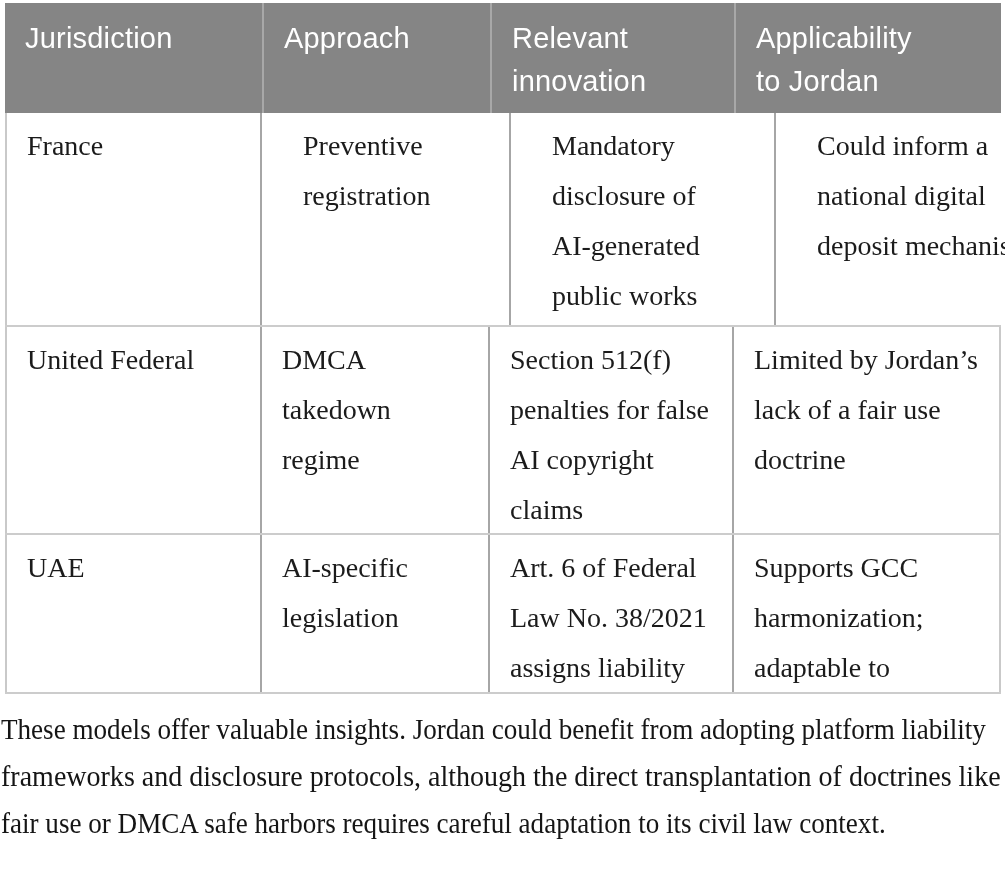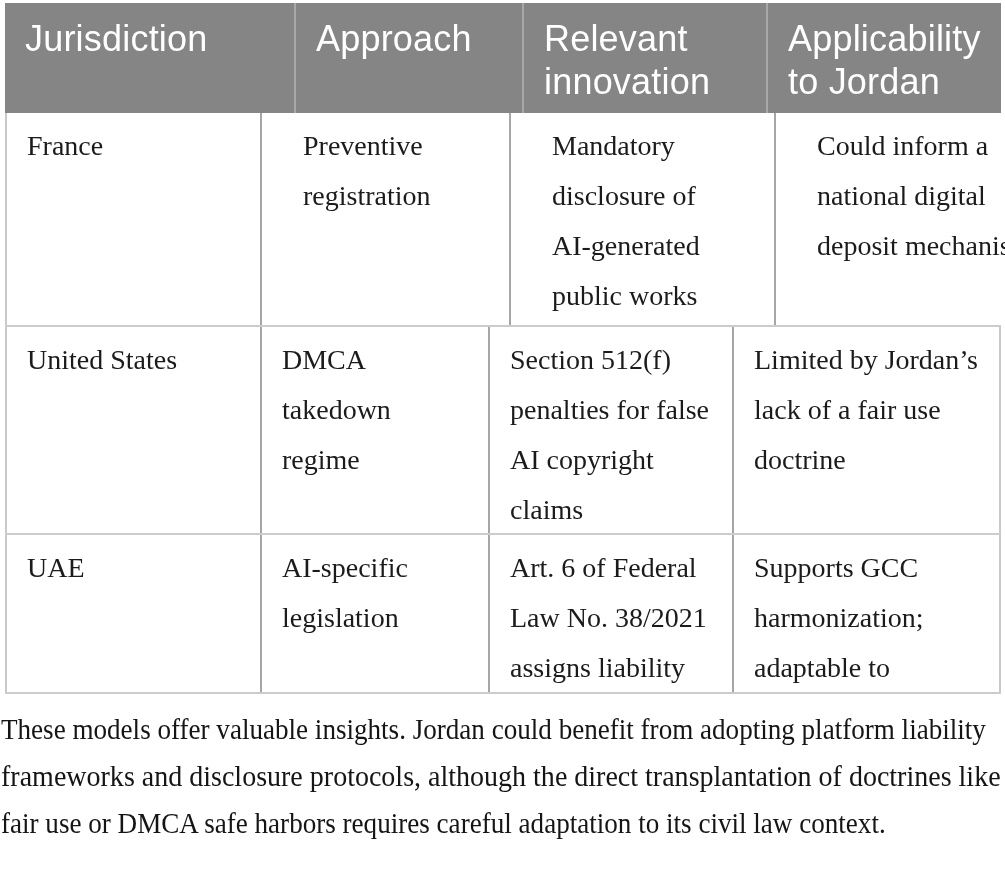--- a/index.html
+++ b/index.html
@@ -22,28 +22,28 @@
   .thead {
     display: grid;
     grid-template-columns: 257px 228px 244px 267px;
     height: 110px;
     background: #858585;
   }
   .th {
     padding: 14px 6px 0 20px;
     color: #ffffff;
     font-family: "Liberation Sans", sans-serif;
-    font-size: 36px;
+    font-size: 29px;
     line-height: 43px;
     font-weight: 400;
     white-space: pre-line;
     letter-spacing: 0.2px;
     overflow: hidden;
   }
-  .th:nth-child(n+2) { border-left: 2px solid #a8a8a8; margin-left: 32px; }
+  .th:nth-child(n+2) { border-left: 2px solid #a8a8a8; }
 
   
   .trow {
     display: grid;
     grid-template-columns: 257px 228px 244px 267px;
     border-bottom: 2px solid #cccccc;
     background: #ffffff;
   }
   .trow.r1 { height: 214px; gap: 21px; }
   .trow.r2 { height: 208px; }
@@ -95,21 +95,21 @@
     <div class="td">Mandatory
 disclosure of
 AI-generated
 public works</div>
     <div class="td">Could inform a
 national digital
 deposit mechanism</div>
   </div>
 
   <div class="trow r2">
-    <div class="td">United States</div>
+    <div class="td">United Federal</div>
     <div class="td">DMCA
 takedown
 regime</div>
     <div class="td">Section 512(f)
 penalties for false
 AI copyright
 claims</div>
     <div class="td">Limited by Jordan’s
 lack of a fair use
 doctrine</div>

